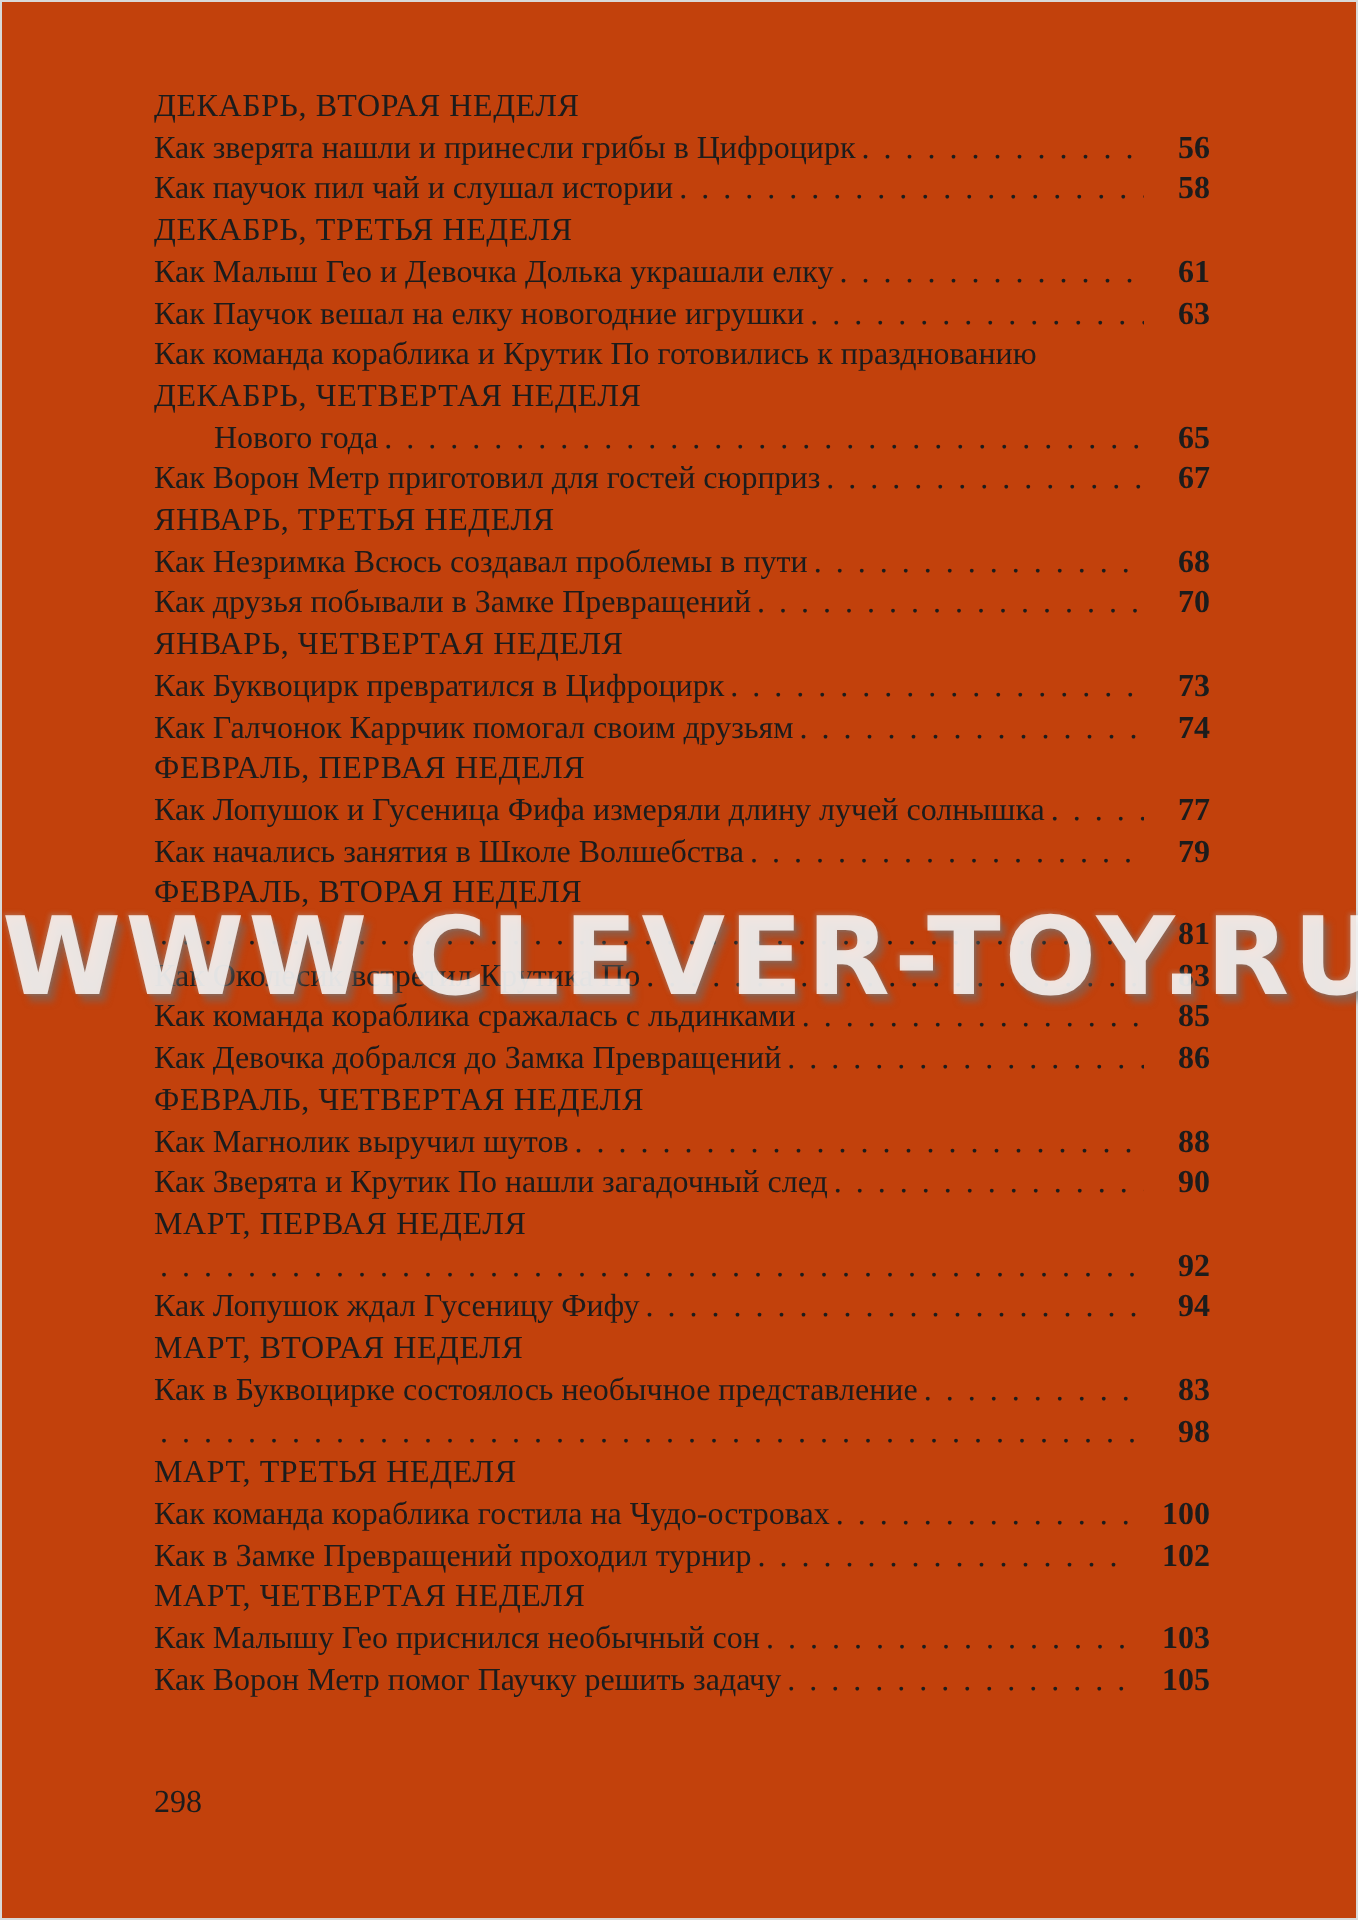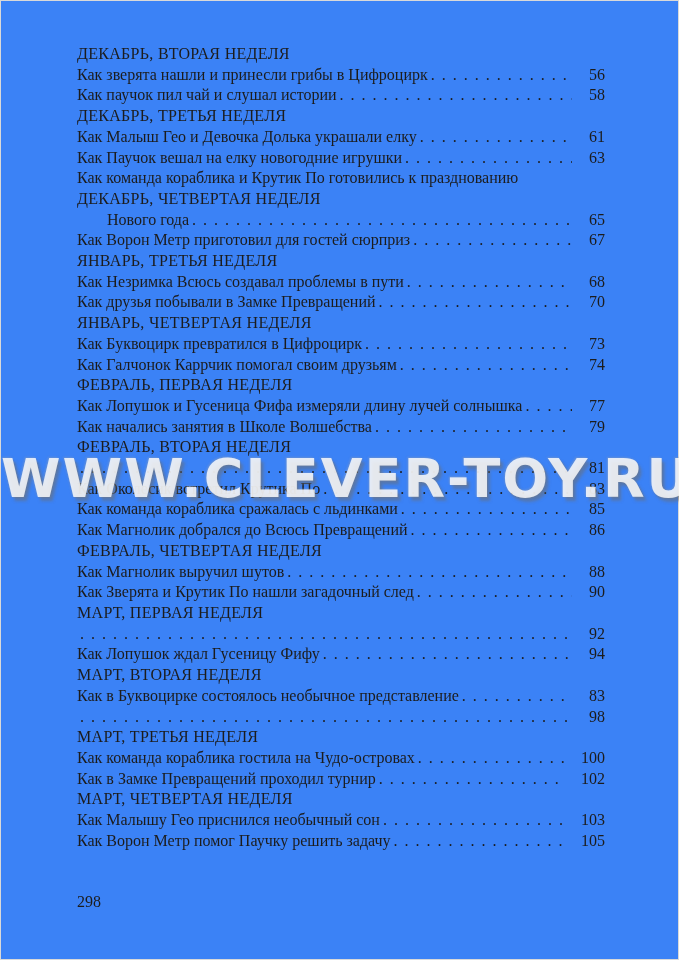--- a/index.html
+++ b/index.html
@@ -13,21 +13,21 @@
     position: relative;
     overflow: hidden;
     font-family: "Liberation Serif", serif;
     color: #1c1c1c;
   }
   .sheet {
     position: absolute;
     inset: 0;
     border: 1px solid #d9d9d9;
     box-sizing: border-box;
-    background: #3b82f6;
+    background: #c2410c;
   }
   .toc {
     position: absolute;
     left: 76px;
     top: 43px;
     width: 528px;
     font-size: 16px;
     line-height: 20.7px;
   }
   .toc-line {
@@ -48,20 +48,21 @@
     flex: 1 1 auto;
     overflow: hidden;
     white-space: nowrap;
     letter-spacing: 1.5px;
     margin-left: 3px;
     color: #1c1c1c;
   }
   .pagenum {
     flex: 0 0 auto;
     margin-left: 17px;
+    font-weight: bold;
   }
   .watermark {
     position: absolute;
     left: 0;
     top: 446px;
     width: 100%;
     text-align: center;
     font-family: "DejaVu Sans", sans-serif;
     font-weight: bold;
     font-size: 54px;
@@ -180,21 +181,21 @@
         <span class="title">Как Околесик встретил Крутика По</span>
         <span class="dots">. . . . . . . . . . . . . . . . . . . . . . . . . . . . . . . . . . . . . . . . . . . . . . . . . . . . . . . . . . . . . . . . . . . . . . . . . . . . . . . . . . . . . . . . . . </span>
         <span class="pagenum">83</span>
       </div>
       <div class="toc-line entry">
         <span class="title">Как команда кораблика сражалась с льдинками</span>
         <span class="dots">. . . . . . . . . . . . . . . . . . . . . . . . . . . . . . . . . . . . . . . . . . . . . . . . . . . . . . . . . . . . . . . . . . . . . . . . . . . . . . . . . . . . . . . . . . </span>
         <span class="pagenum">85</span>
       </div>
       <div class="toc-line entry">
-        <span class="title">Как Магнолик добрался до Всюсь Превращений</span>
+        <span class="title">Как Девочка добрался до Замка Превращений</span>
         <span class="dots">. . . . . . . . . . . . . . . . . . . . . . . . . . . . . . . . . . . . . . . . . . . . . . . . . . . . . . . . . . . . . . . . . . . . . . . . . . . . . . . . . . . . . . . . . . </span>
         <span class="pagenum">86</span>
       </div>
       <div class="toc-line heading">
         <span class="title">ФЕВРАЛЬ, ЧЕТВЕРТАЯ НЕДЕЛЯ</span>
       </div>
       <div class="toc-line entry">
         <span class="title">Как Магнолик выручил шутов</span>
         <span class="dots">. . . . . . . . . . . . . . . . . . . . . . . . . . . . . . . . . . . . . . . . . . . . . . . . . . . . . . . . . . . . . . . . . . . . . . . . . . . . . . . . . . . . . . . . . . </span>
         <span class="pagenum">88</span>

